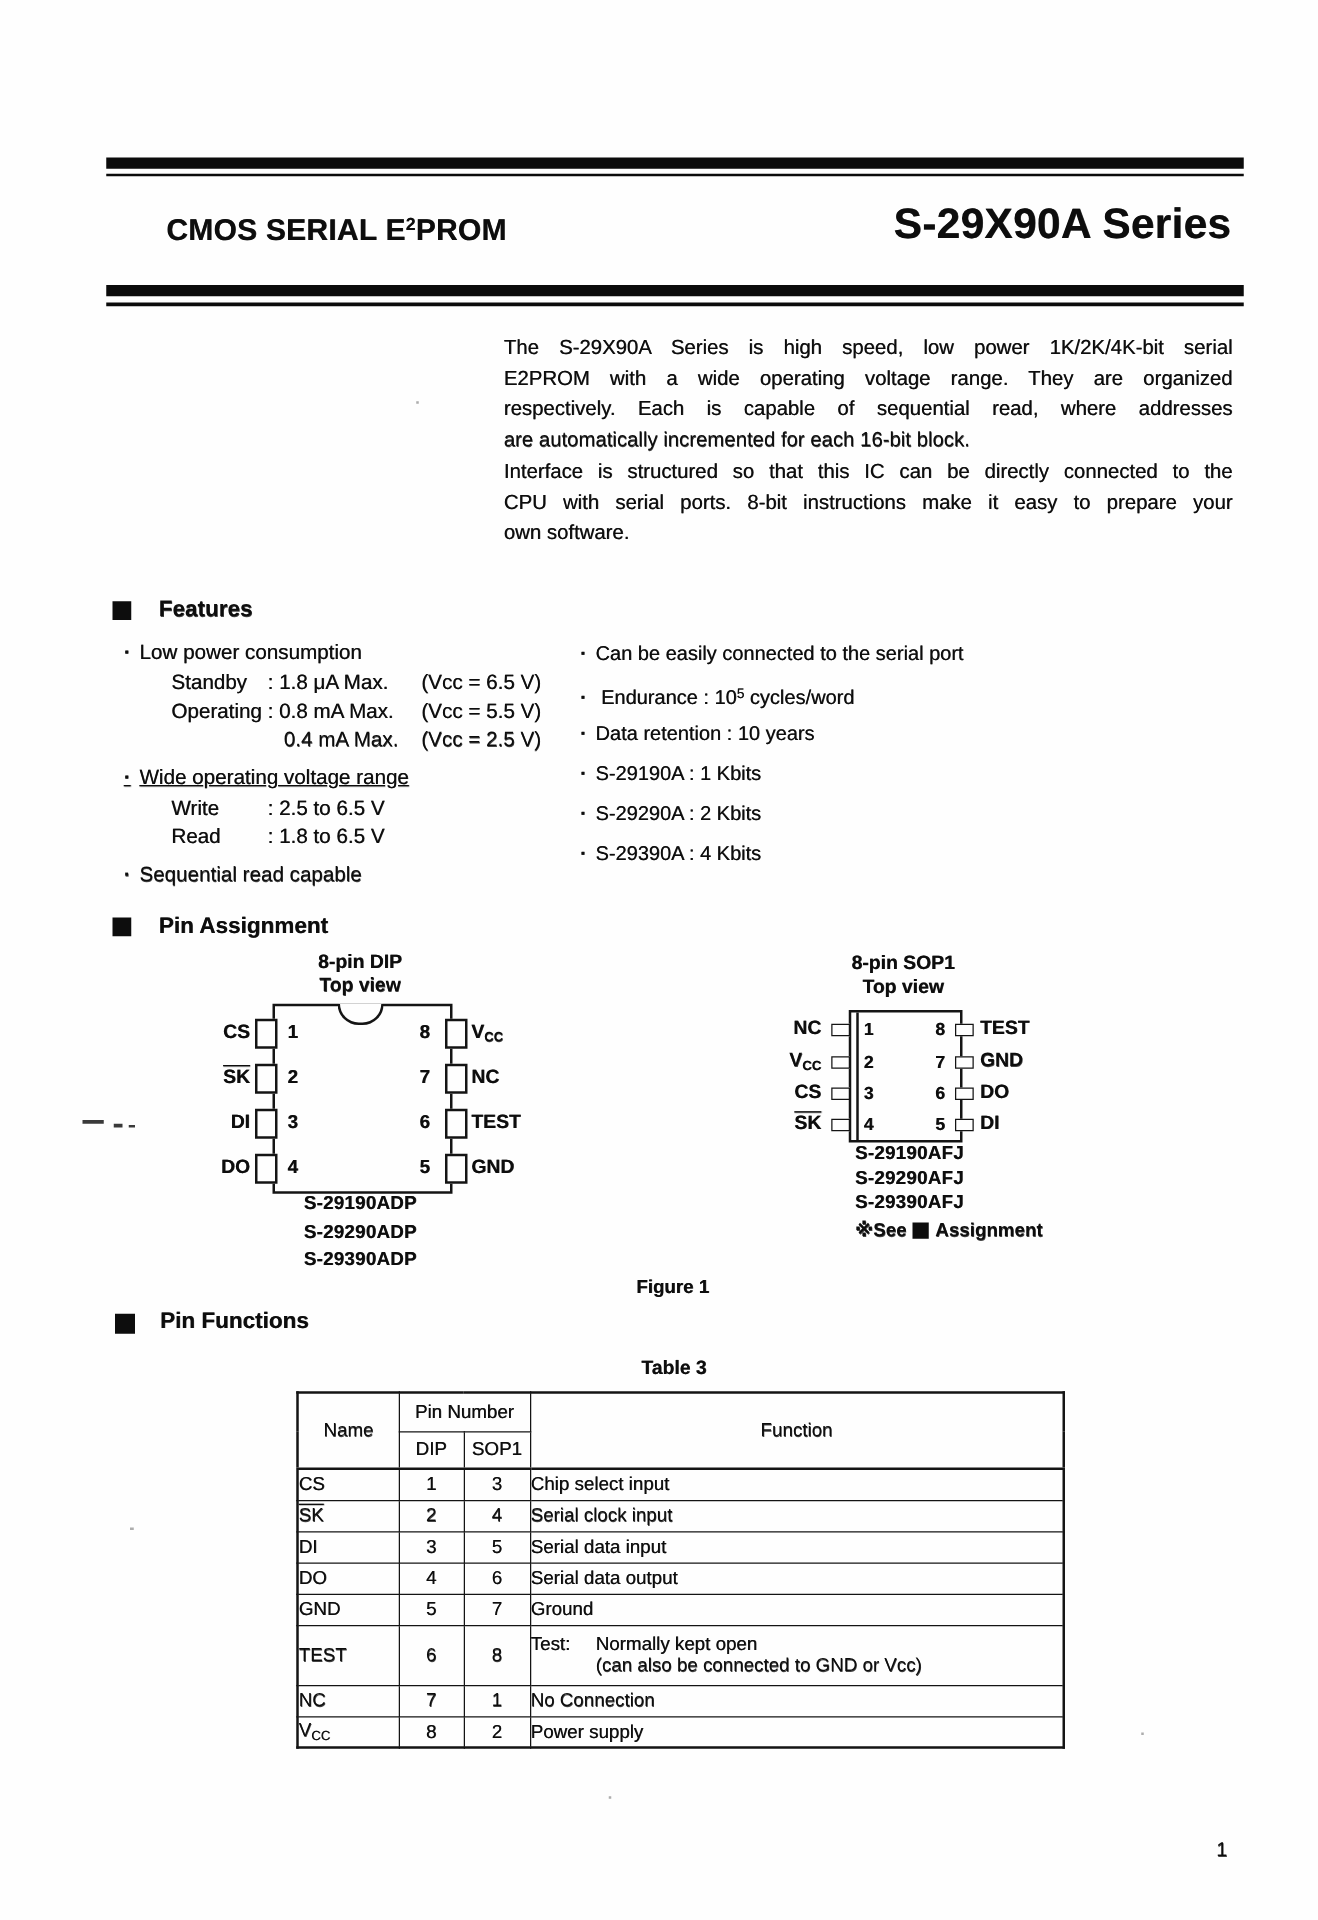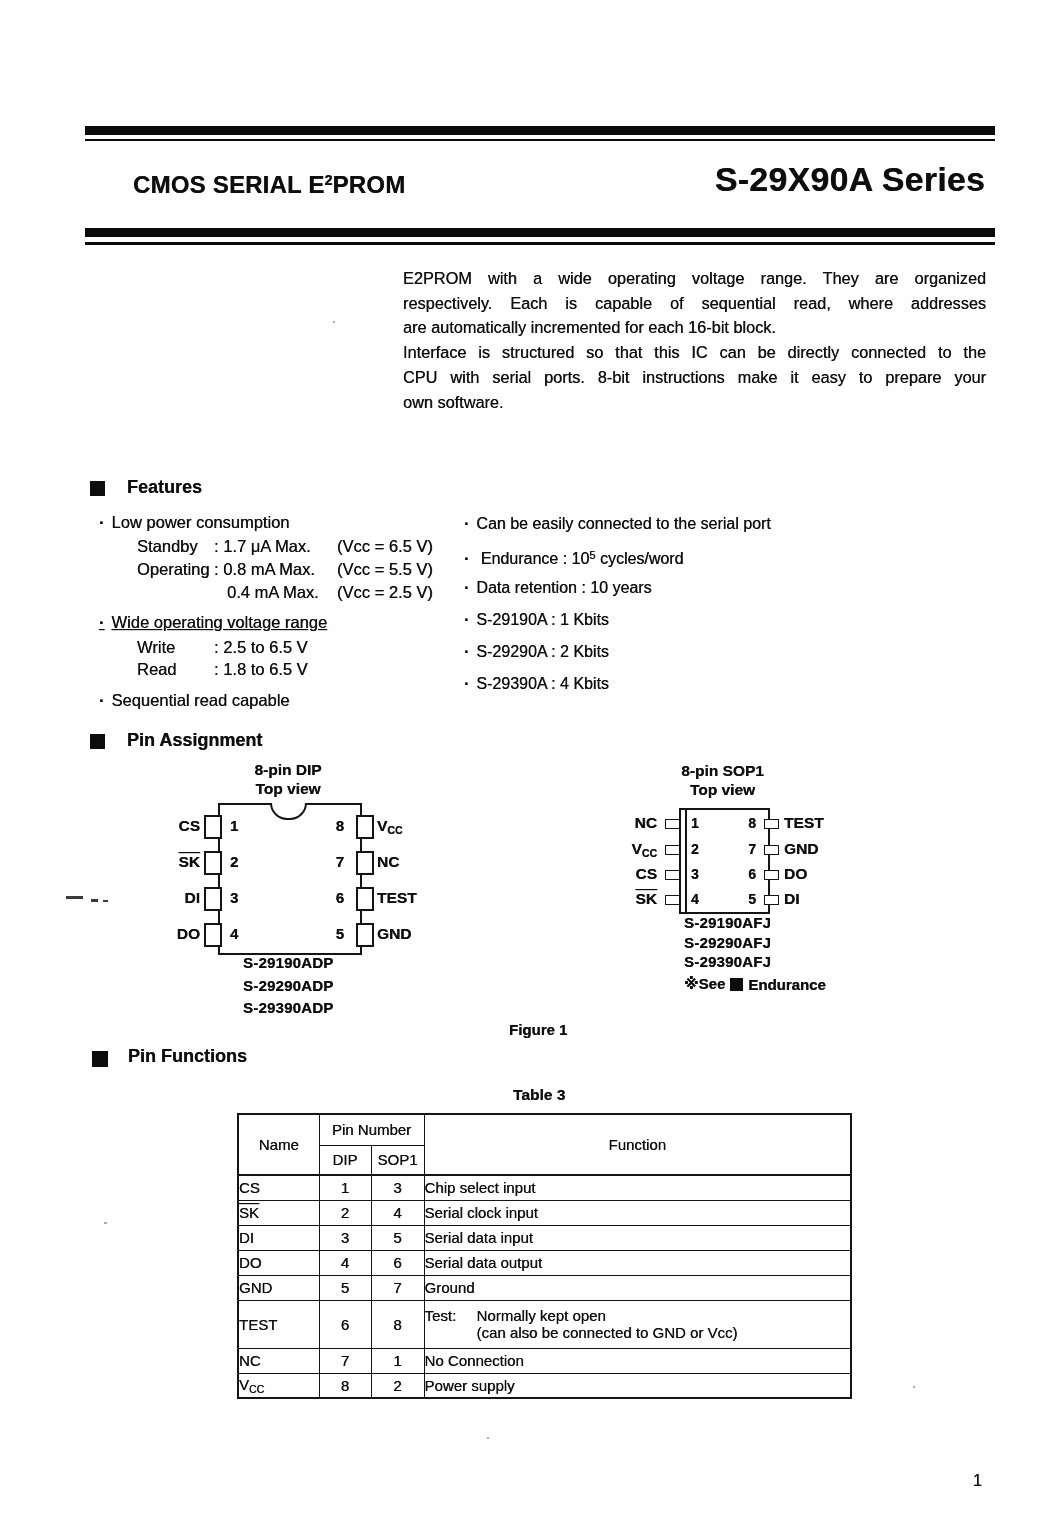--- a/index.html
+++ b/index.html
@@ -79,35 +79,36 @@
 
   <div class="hdr-left nowrap">
     <span>CMOS SERIAL E</span><sup>2</sup><span>PROM</span>
   </div>
   <div class="hdr-right nowrap">S-29X90A Series</div>
 
   <div class="rule" style="top:228px;height:9px;"></div>
   <div class="rule" style="top:242px;height:2.5px;"></div>
 
   <div class="intro">
+    <div class="iline">The S-29X90A Series is high speed, low power 1K/2K/4K-bit serial</div>
     <div class="iline">E2PROM with a wide operating voltage range.  They are organized</div>
     <div class="iline">respectively. Each is capable of sequential read, where addresses</div>
     <div class="iline end">are automatically incremented for each 16-bit block.</div>
     <div class="iline">Interface is structured so that this IC can be directly connected to the</div>
     <div class="iline">CPU with serial ports.  8-bit instructions make it easy to prepare your</div>
     <div class="iline end">own software.</div>
   </div>
 
   <div class="sq" style="left:90px;top:481px;width:15px;height:15px;"></div>
   <div class="sec-title" style="left:127px;top:477px;">Features</div>
 
   <div class="bullet-line" style="left:99px;top:512px;">Low power consumption</div>
   <div class="frow" style="top:536px;">
     <span class="lbl">Standby</span>
-      <span class="mid">: 1.7 μA Max.</span>
+      <span class="mid">: 1.8 μA Max.</span>
       <span>(Vcc = 6.5 V)</span>
   </div>
   <div class="frow" style="top:559px;">
     <span class="lbl">Operating</span>
       <span class="mid">: 0.8 mA Max.</span>
       <span>(Vcc = 5.5 V)</span>
   </div>
   <div class="frow" style="top:582px;">
     <span class="lbl"></span>
       <span class="mid pad13">0.4 mA Max.</span>
@@ -215,21 +216,21 @@
 
   <div class="partnums sop" style="left:684px;top:913px;">
     <div>S-29190AFJ</div>
     <div>S-29290AFJ</div>
     <div>S-29390AFJ</div>
   </div>
 
   <div class="note" style="left:684px;top:975px;">
     <span>※See</span>
     <span class="nsq"></span>
-    <span>Endurance</span>
+    <span>Assignment</span>
   </div>
 
   <div class="cap" style="left:509px;top:1021px;">Figure 1</div>
 
   <div class="sq" style="left:92px;top:1051px;width:16px;height:16px;"></div>
   <div class="sec-title" style="left:128px;top:1046px;">Pin Functions</div>
 
   <div class="cap" style="left:513px;top:1086px;font-size:15.5px;">Table 3</div>
 
   <div class="tblwrap">

